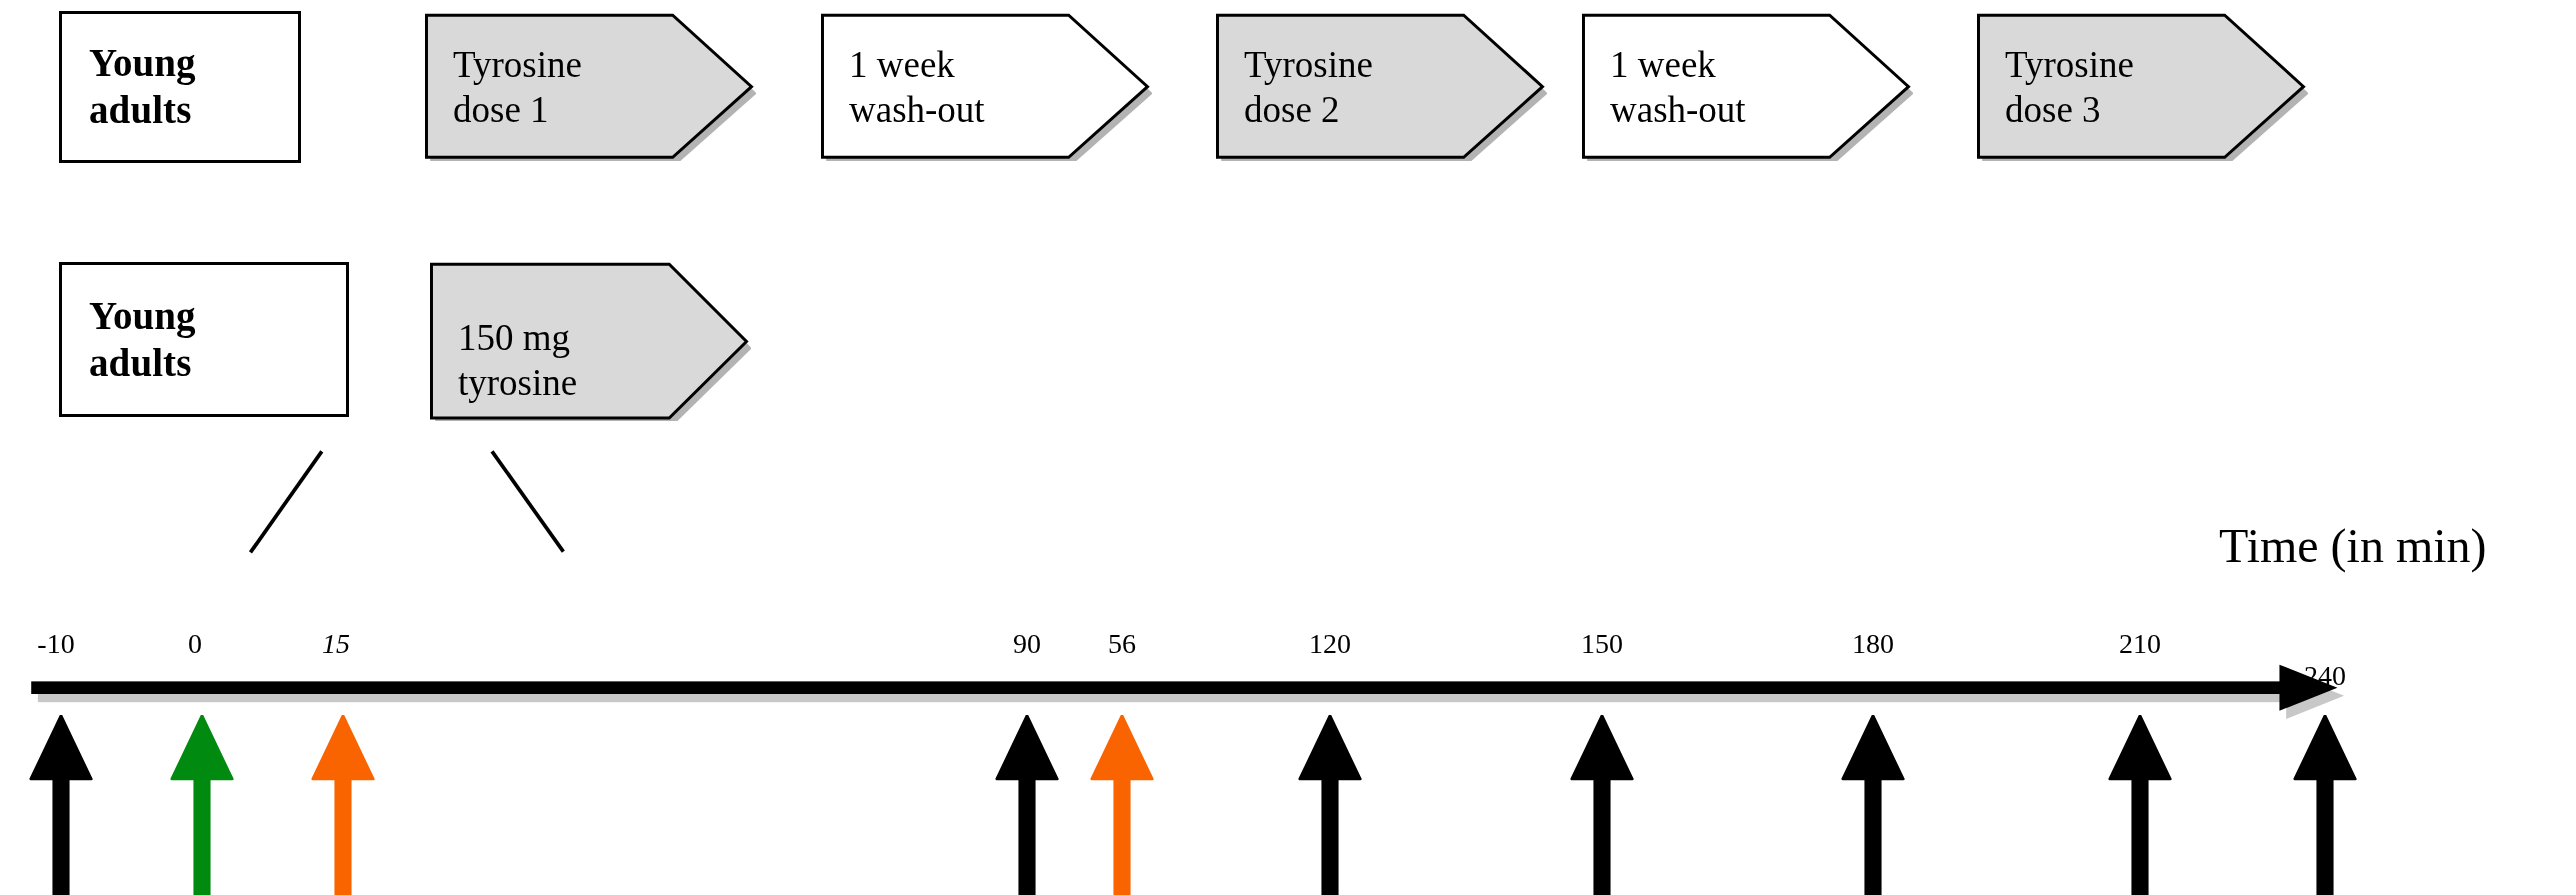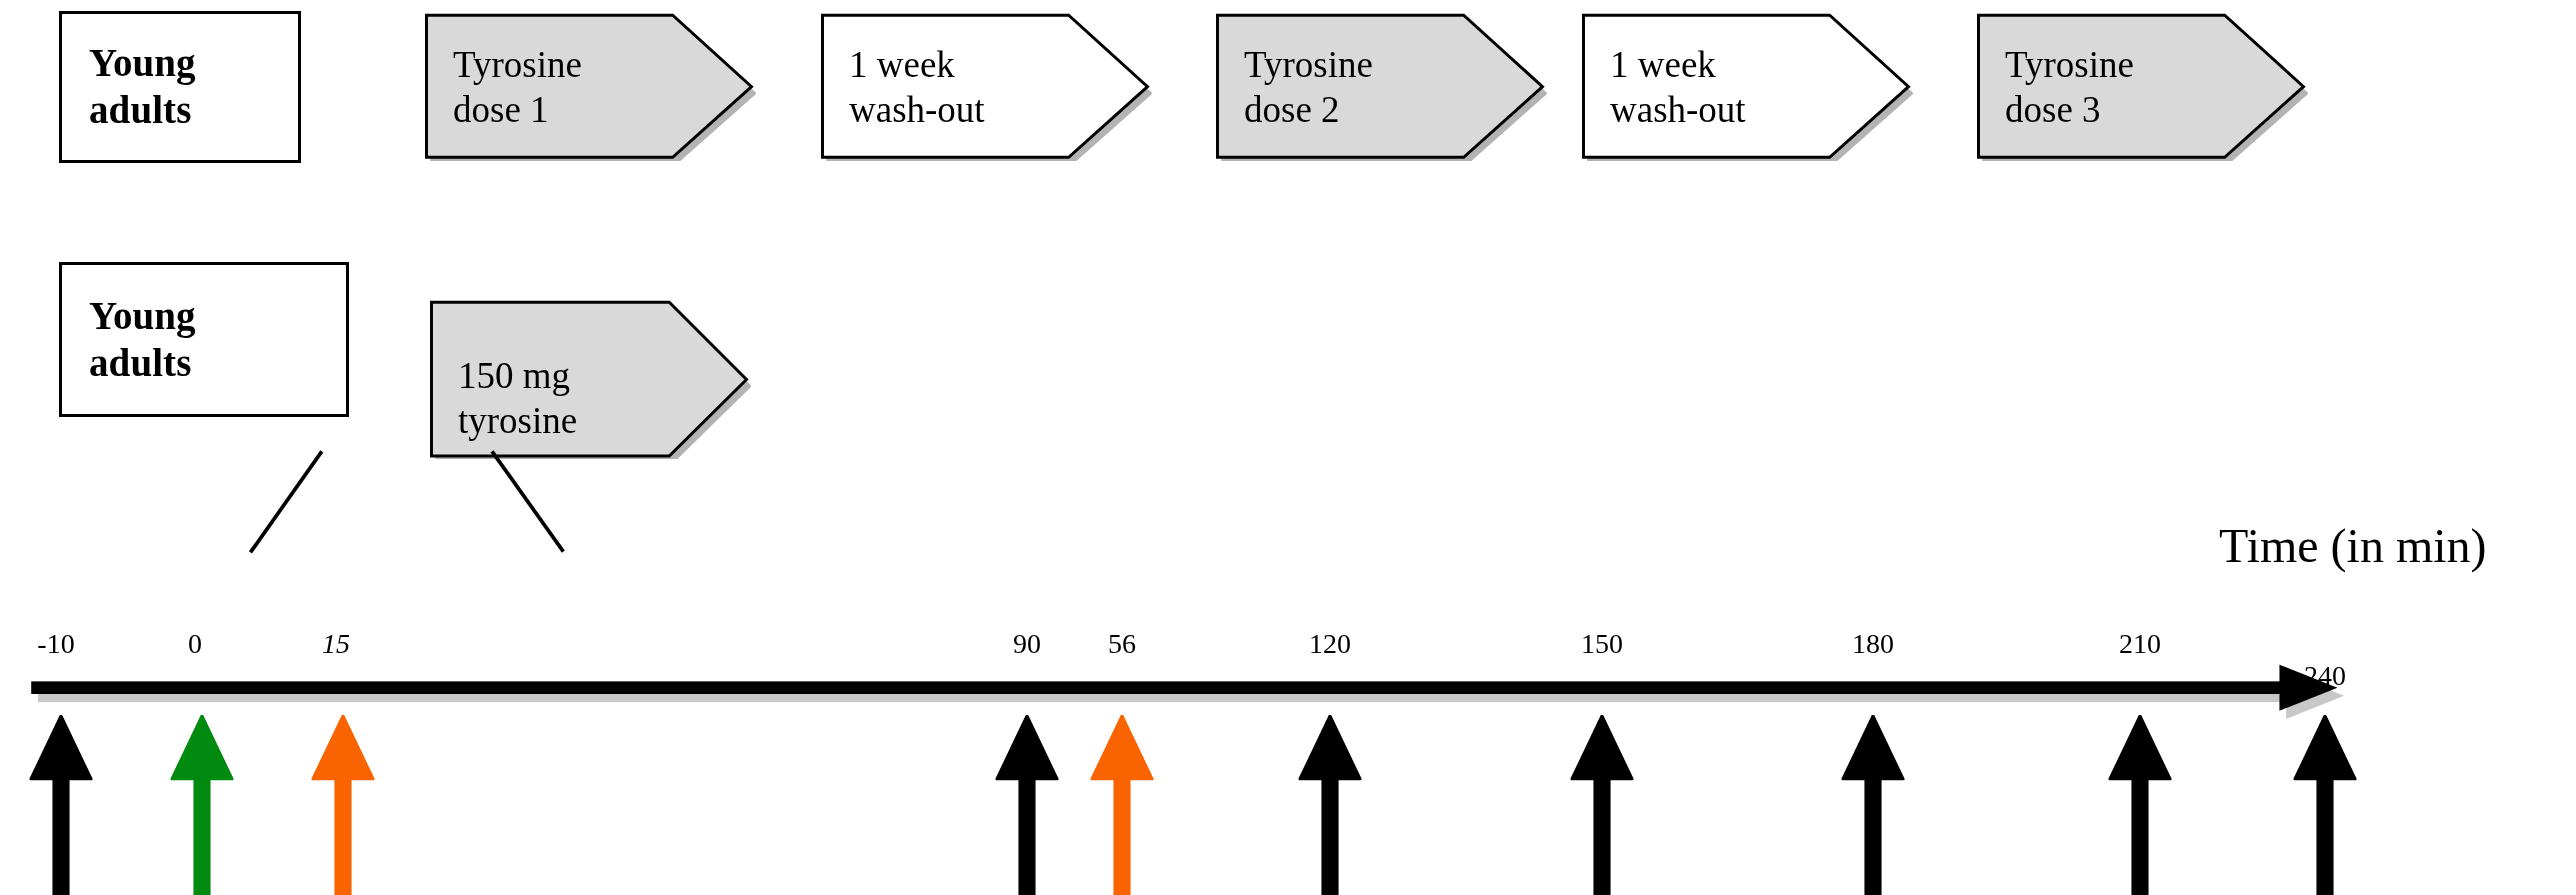--- a/index.html
+++ b/index.html
@@ -138,21 +138,21 @@
 wash-out</span>
       </div>
       <div class="chevron" style="left: 1977px; top: 13.4px; width: 331px; height: 147px;">
         <svg class="chev-shape" viewBox="0 0 445 198" preserveAspectRatio="none">
           <polygon points="7,9 340,9 446,108 340,202 7,202" fill="#9a9a9a" opacity="0.75"></polygon>
           <polygon points="2,3 333,3 439,99 333,194 2,194" fill="#d9d9d9" stroke="#000000" stroke-width="4" stroke-linejoin="miter"></polygon>
         </svg>
         <span class="chev-label">Tyrosine
 dose 3</span>
       </div>
-      <div class="chevron" style="left: 430px; top: 262px; width: 321px; height: 196px; margin-top: 38px;">
+      <div class="chevron" style="left: 430px; top: 262px; width: 321px; height: 196px;">
         <svg class="chev-shape" viewBox="0 0 432 214" preserveAspectRatio="none">
           <polygon points="7,9 329,9 433,116 329,218 7,218" fill="#9a9a9a" opacity="0.75"></polygon>
           <polygon points="2,3 322,3 426,107 322,210 2,210" fill="#d9d9d9" stroke="#000000" stroke-width="4" stroke-linejoin="miter"></polygon>
         </svg>
         <span class="chev-label">150 mg
 tyrosine</span>
       </div>
     </div>
 
   <svg class="connector" id="connectors-svg" style="left:0; top:0; width:2576px; height:896px;" viewBox="0 0 3466 1205" width="2576" height="896">

